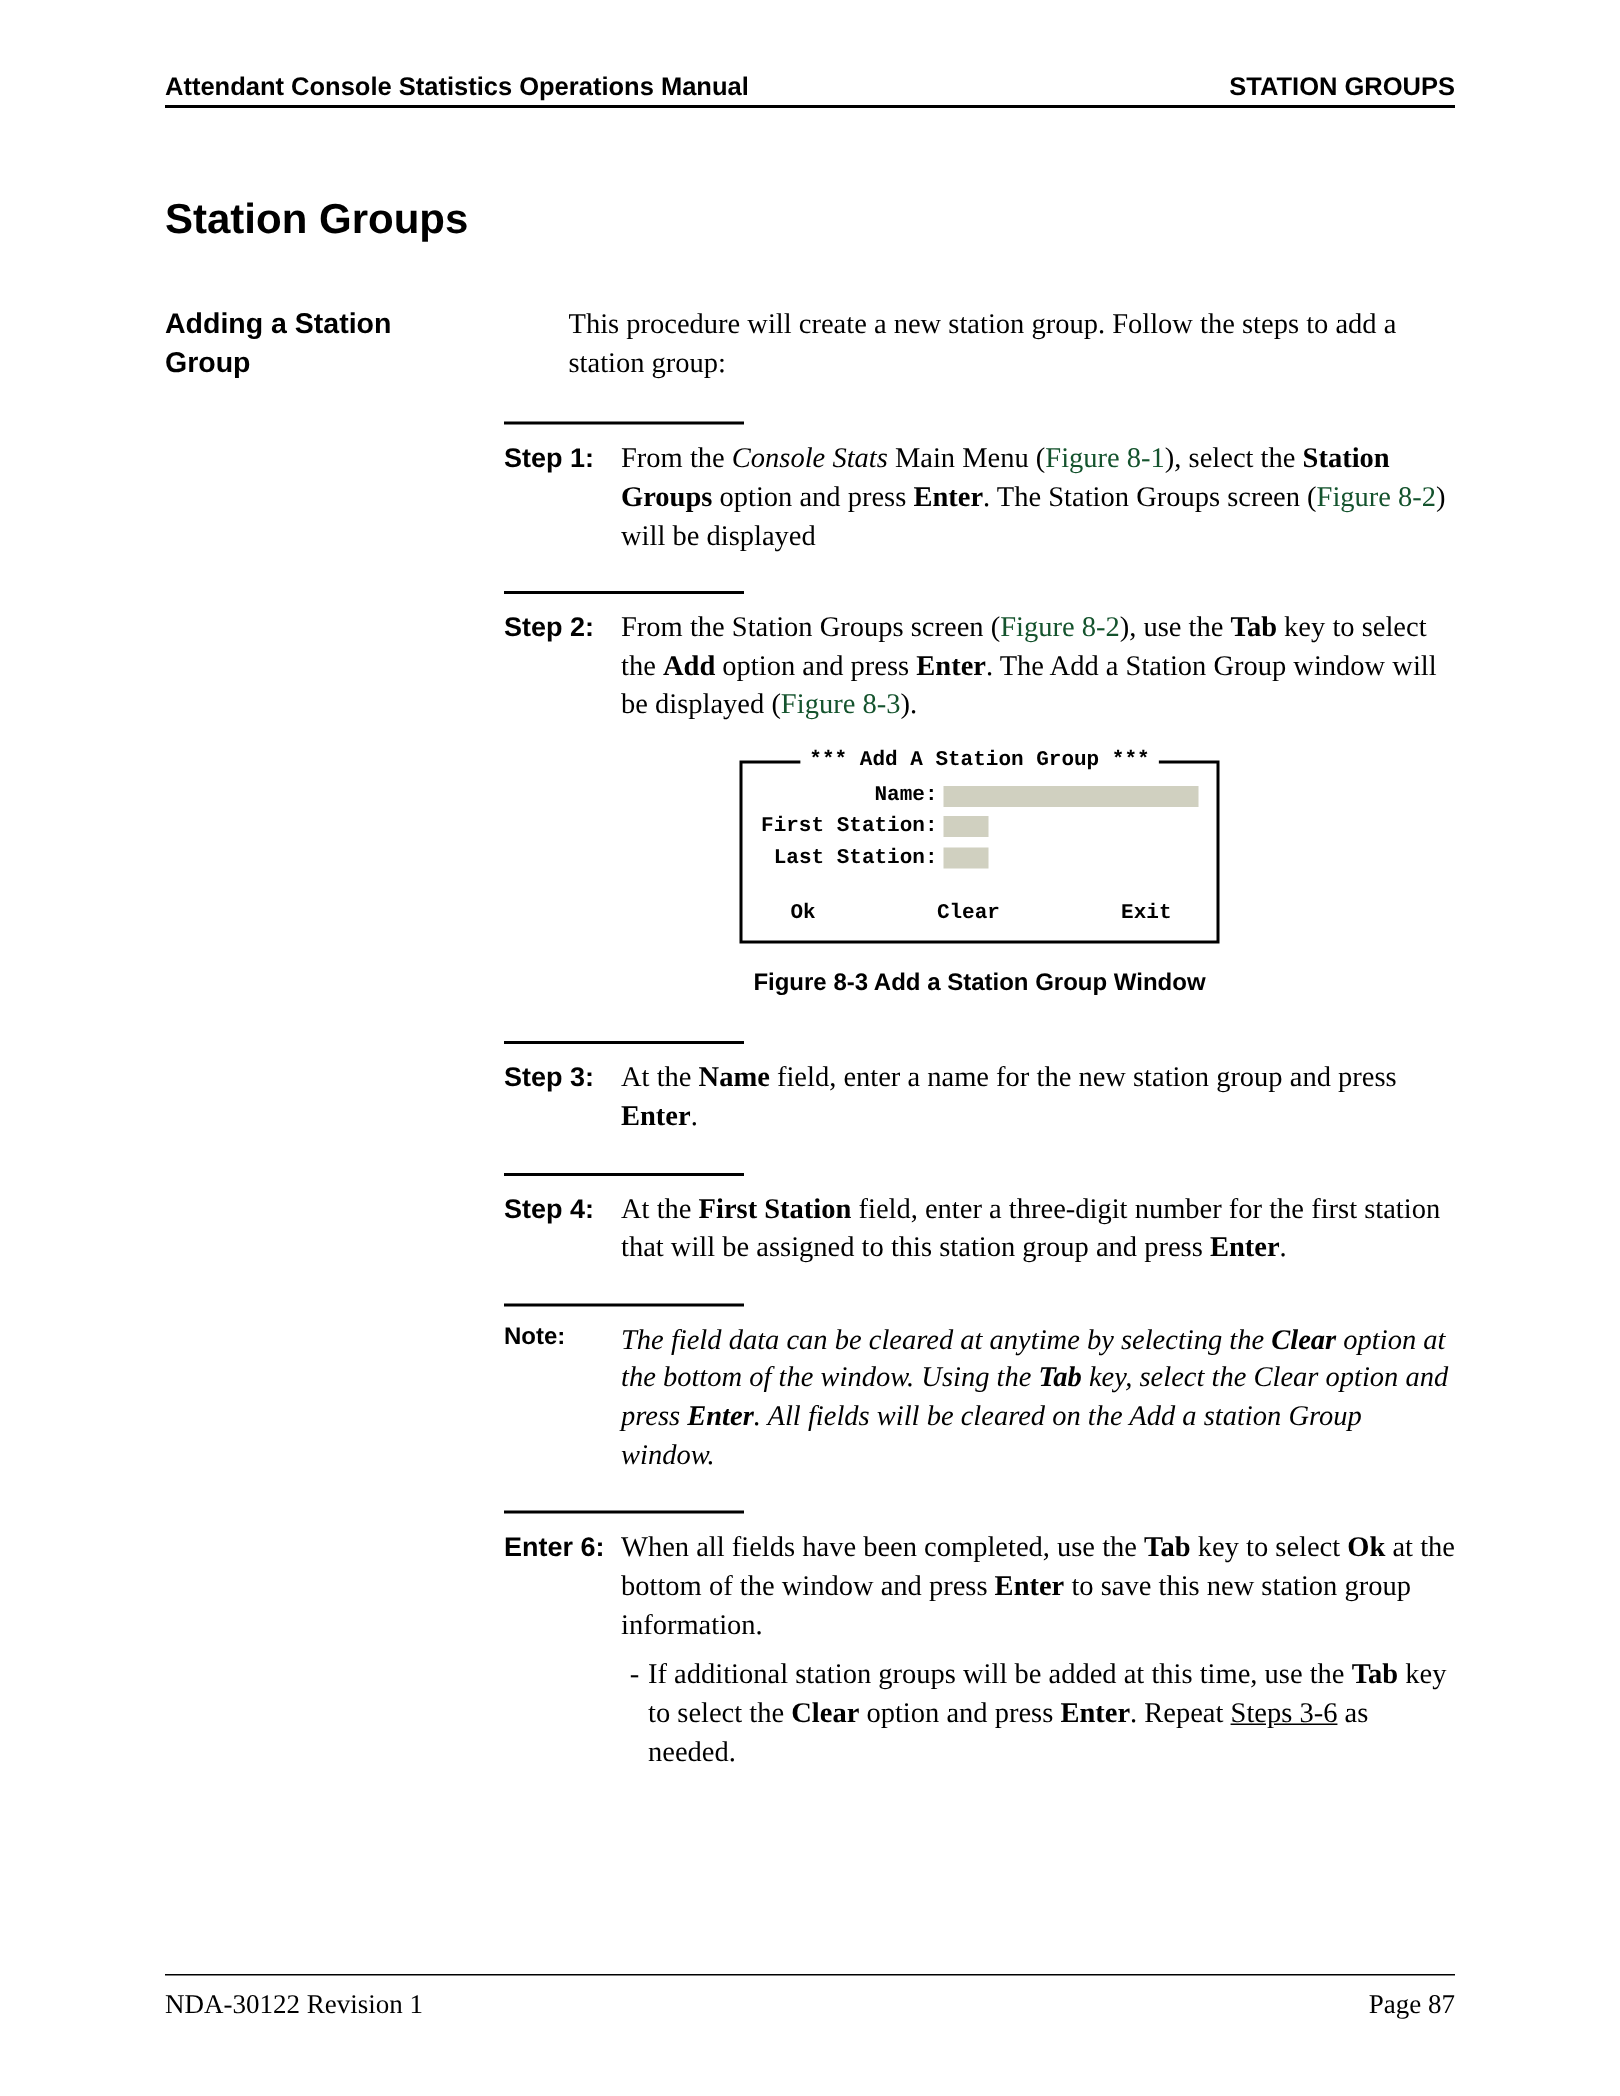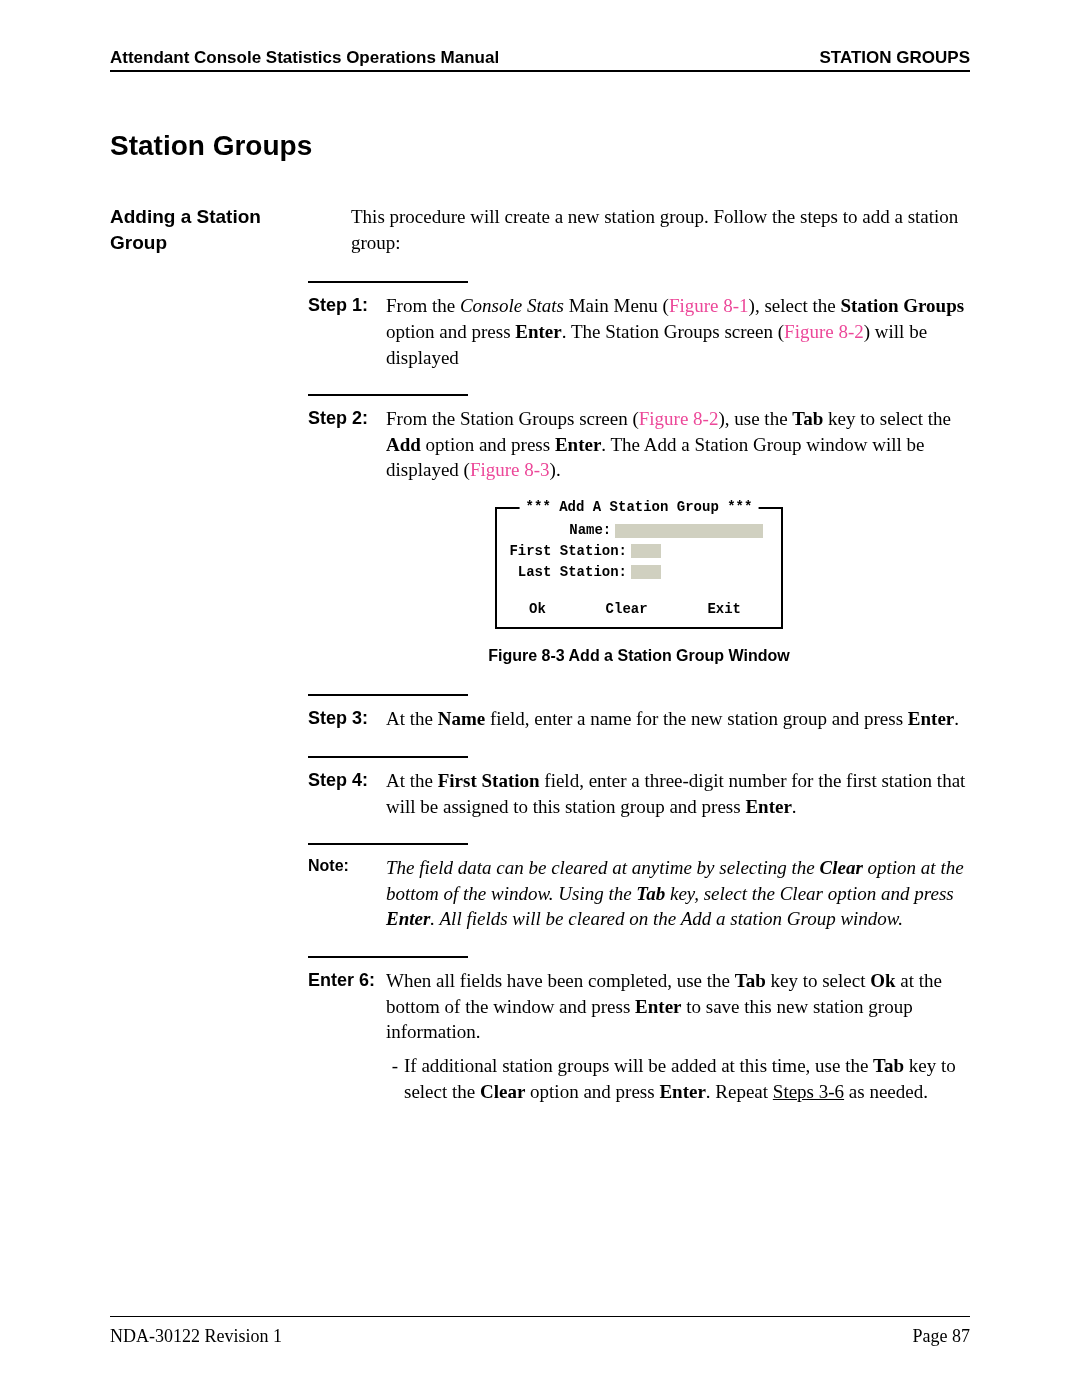--- a/index.html
+++ b/index.html
@@ -30,21 +30,21 @@
     font-size: 17px;
   }
   h1.section-title {
     font-family: Arial, Helvetica, sans-serif;
     font-weight: 700;
     font-size: 28px;
     margin: 58px 0 42px 0;
   }
   .two-col {
     display: flex;
-    column-gap: 8px;
+    column-gap: 36px;
     justify-content: flex-end;
   }
   .side-col {
     width: 190px;
     flex: 0 0 190px;
   }
   .side-head {
     font-family: Arial, Helvetica, sans-serif;
     font-weight: 700;
     font-size: 19px;
@@ -76,30 +76,30 @@
     font-size: 18px;
   }
   .step-body {
     flex: 1 1 auto;
     font-size: 19px;
     line-height: 1.35;
   }
   .step-body b { font-weight: 700; }
   .step-body i { font-style: italic; }
   .figref {
-    color: #ec4899;
+    color: #14532d;
   }
   .figure-wrap {
     text-align: center;
     margin: 14px 0 28px 0;
   }
   .dialog-box {
     display: inline-block;
-    width: 288px;
-    padding: 12px 18px 8px 10px;
+    width: 320px;
+    padding: 12px 8px 8px 10px;
     box-sizing: border-box;
     position: relative;
     border: 2px solid #000;
     font-family: "Courier New", Courier, monospace;
     font-weight: 700;
     font-size: 14px;
     text-align: left;
   }
   .dialog-title {
     position: absolute;

